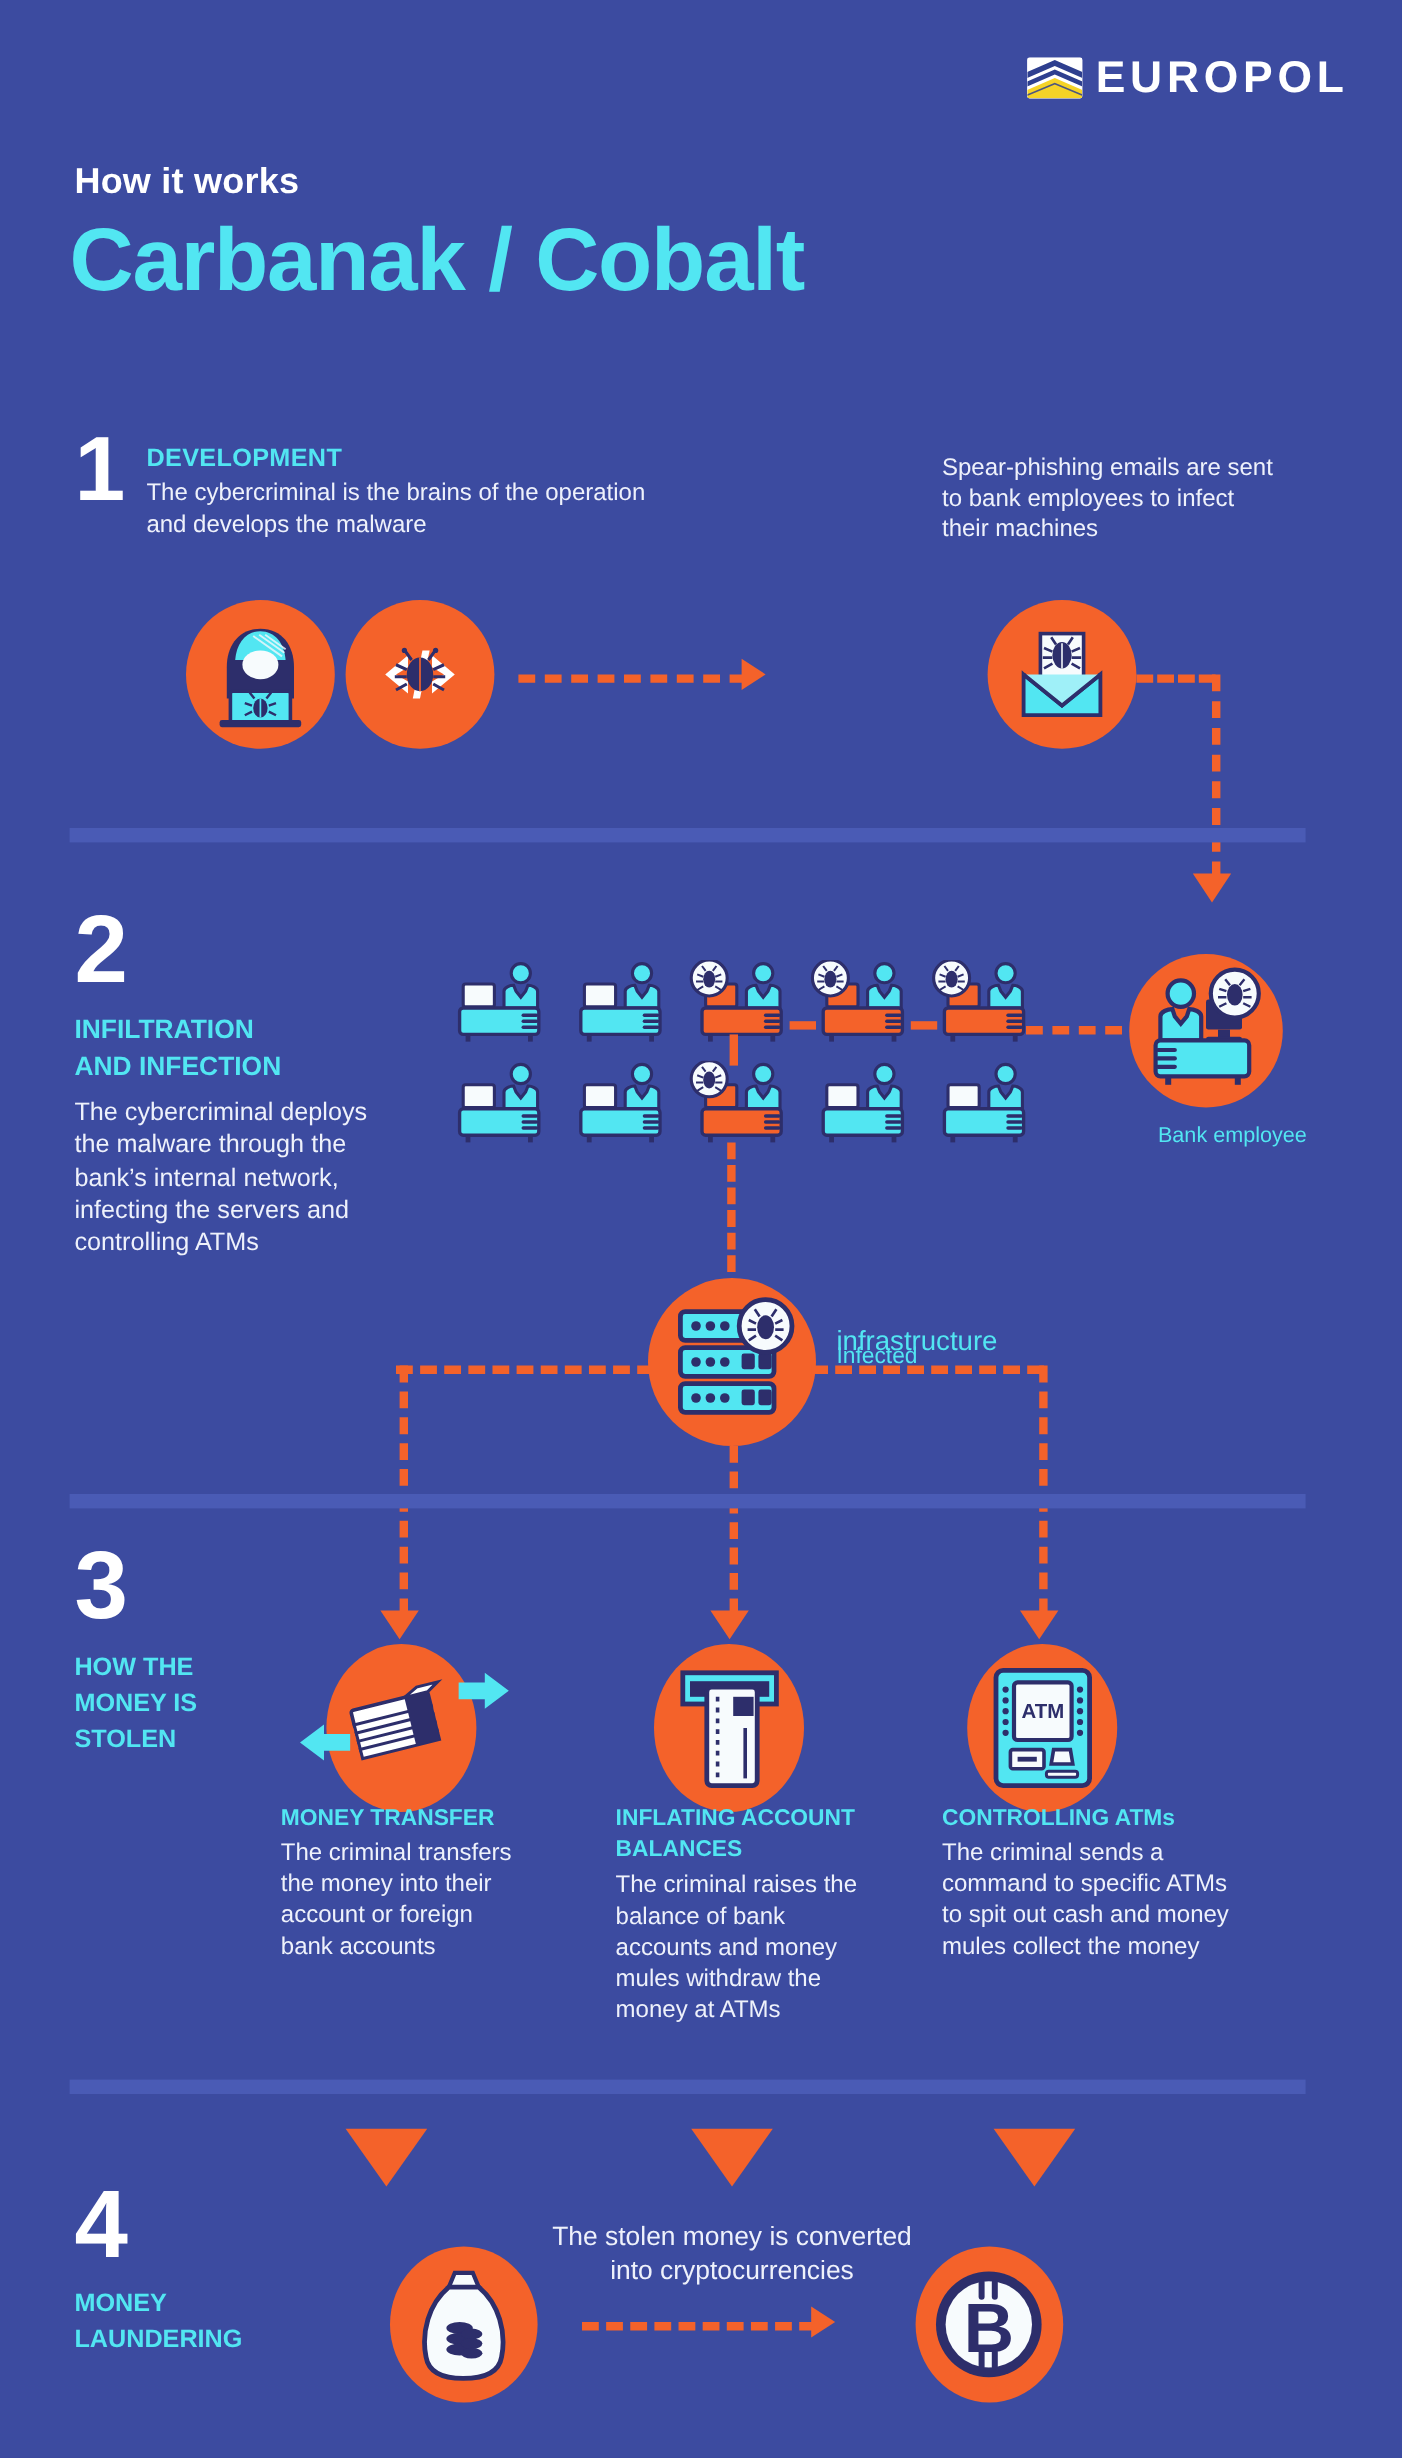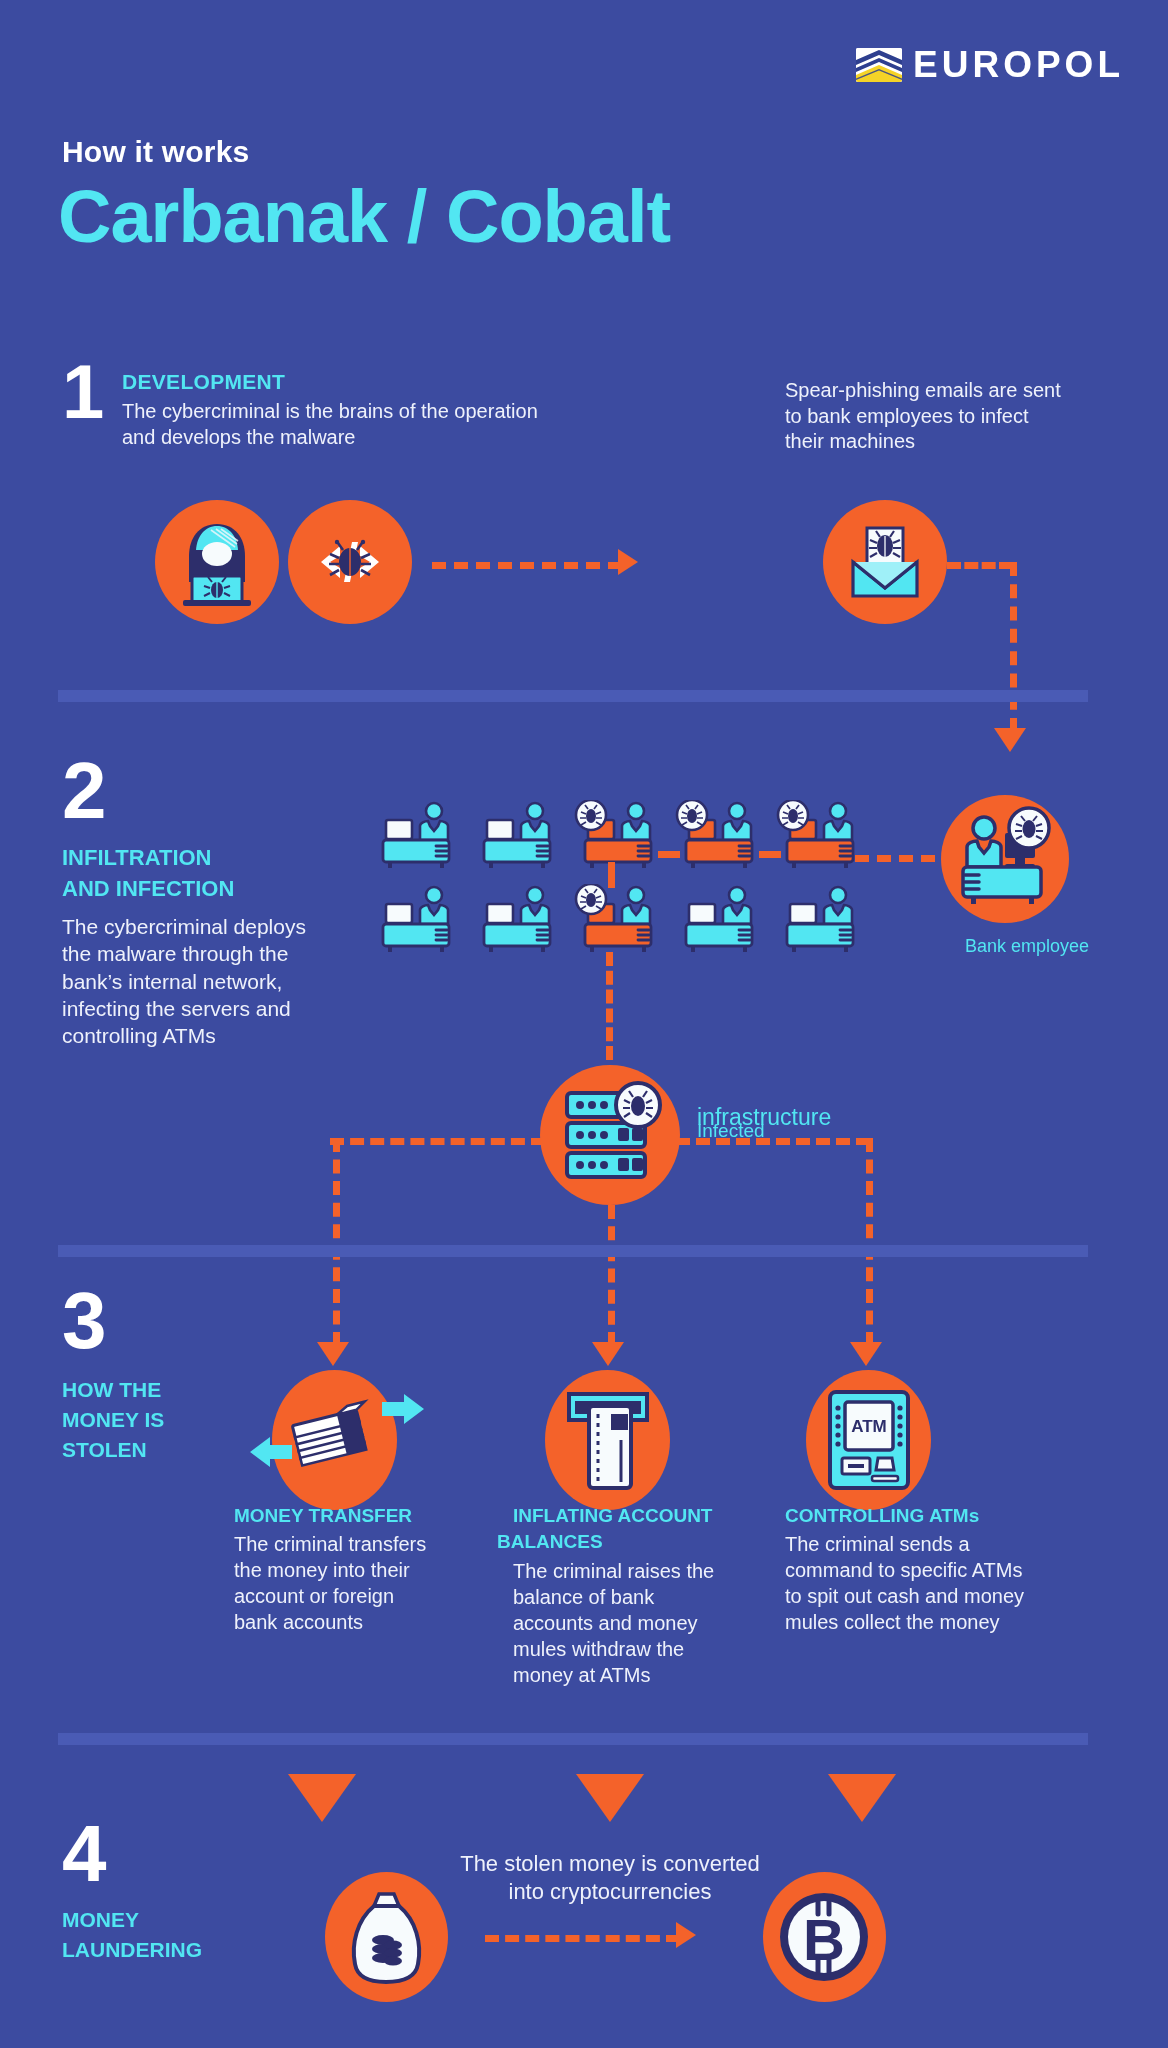--- a/index.html
+++ b/index.html
@@ -523,21 +523,21 @@
       <rect x="42" y="94" width="16" height="4" fill="#2d2e6b"></rect>
       <path d="M72 88 L86 88 L88 100 L70 100 Z" fill="#f7fbfd" stroke="#2d2e6b" stroke-width="3"></path>
       <rect x="66" y="106" width="26" height="5" rx="2" fill="#f7fbfd" stroke="#2d2e6b" stroke-width="2.5"></rect>
     </svg>
   </div>
 
   <div class="stephead" style="left:234px; top:1505px; font-size:19px;">MONEY TRANSFER</div>
   <div class="stepbody" style="left:234px; top:1531px; width:205px; font-size:20px;">The criminal transfers the money into their account or foreign bank accounts</div>
 
   <div class="stephead" style="left:513px; top:1505px; font-size:19px;">INFLATING ACCOUNT</div>
-  <div class="stephead" style="left:497px; top:1531px; font-size:19px;">BALANCES</div>
+  <div class="stephead" style="left:513px; top:1531px; font-size:19px;">BALANCES</div>
   <div class="stepbody" style="left:513px; top:1558px; width:215px; font-size:20px;">The criminal raises the balance of bank accounts and money mules withdraw the money at ATMs</div>
 
   <div class="stephead" style="left:785px; top:1505px; font-size:19px;">CONTROLLING ATMs</div>
   <div class="stepbody" style="left:785px; top:1531px; width:255px; font-size:20px;">The criminal sends a command to specific ATMs to spit out cash and money mules collect the money</div>
 
   <div class="sep" style="top:1733px;"></div>
 
   <div class="tri bigtri-down" style="left:288px; top:1774px;"></div>
   <div class="tri bigtri-down" style="left:576px; top:1774px;"></div>
   <div class="tri bigtri-down" style="left:828px; top:1774px;"></div>

